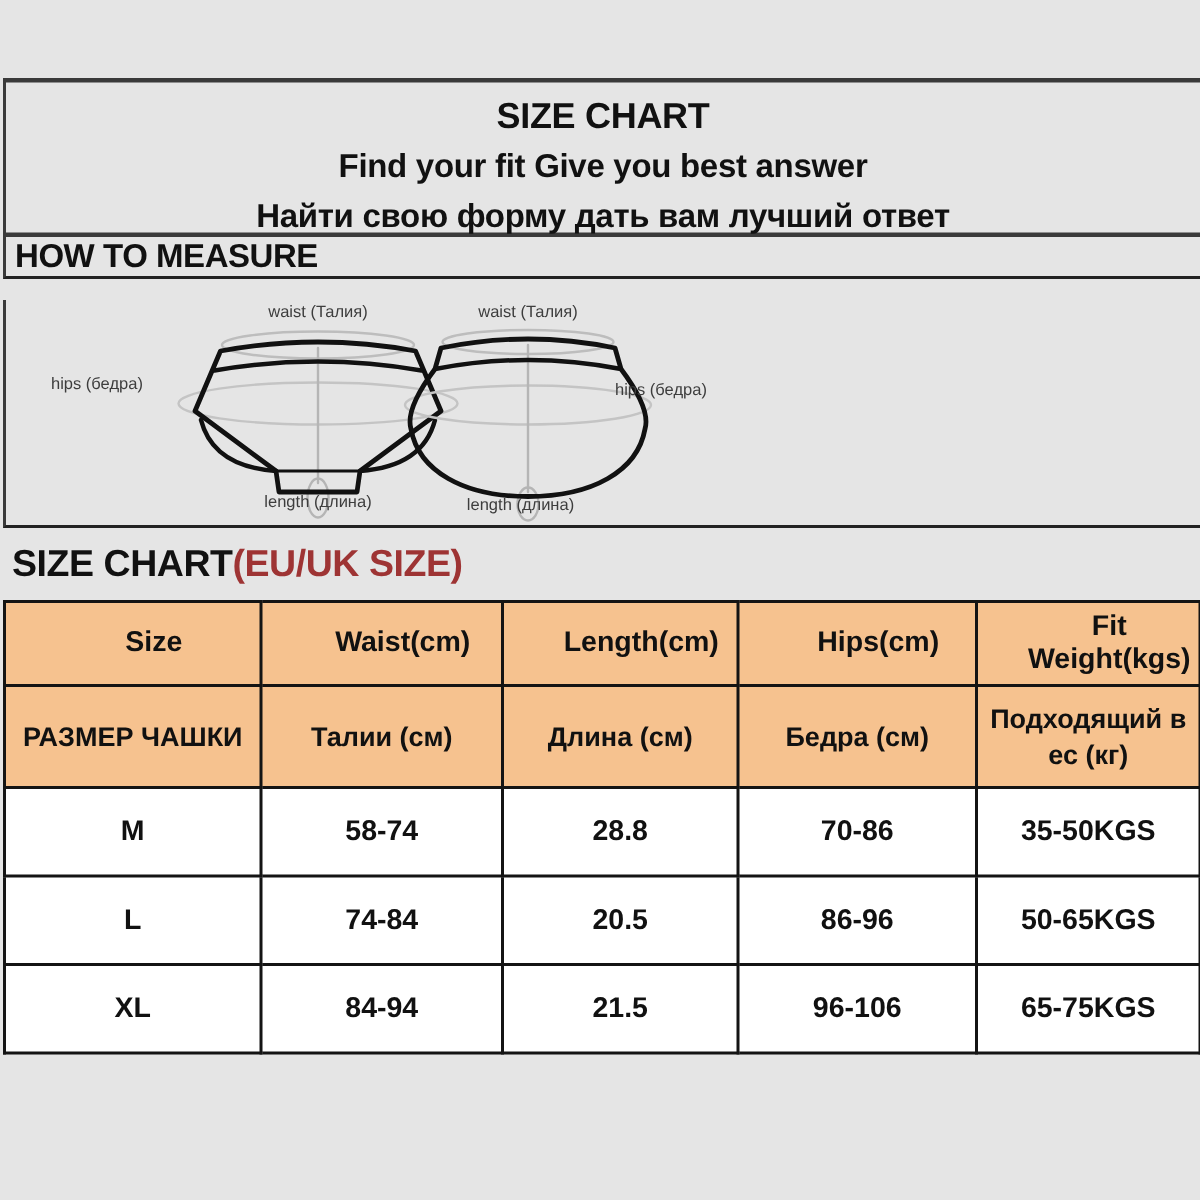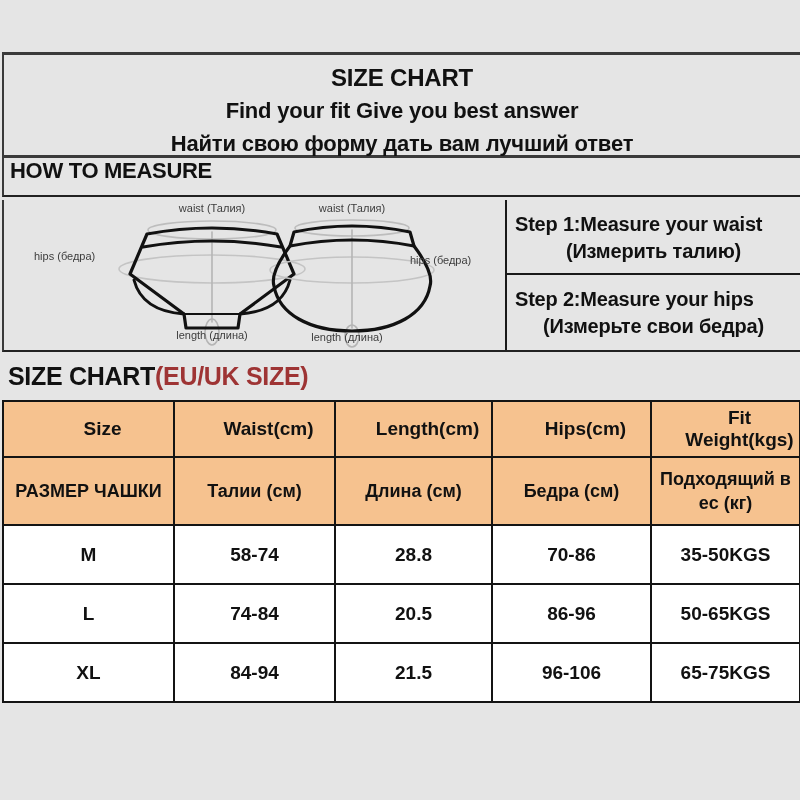--- a/index.html
+++ b/index.html
@@ -19,24 +19,24 @@
     border-top:3px solid var(--line-gray);
     border-bottom:3px solid var(--line-gray);
     border-left:2px solid var(--line-gray);
     text-align:center;padding-top:6px;
   }
   .title-box .main-title{font-size:24px;font-weight:bold;line-height:33px;letter-spacing:-0.2px;}
   .title-box .sub{font-size:22px;font-weight:bold;line-height:33px;letter-spacing:-0.2px;}
 
   
   .howto-strip{
-    position:absolute;top:158px;left:2px;right:0;height:39px;
+    position:absolute;top:158px;left:2px;right:0;height:28px;
     border-left:2px solid var(--line-gray);
     border-bottom:2px solid #222;
-    display:flex;padding-left:6px;
+    display:flex;align-items:center;padding-left:6px;
   }
   .howto-strip h2{font-size:22px;font-weight:bold;letter-spacing:-0.3px;}
 
   
   .measure-section{
     position:absolute;top:200px;left:2px;right:0;height:152px;
     border-left:2px solid var(--line-gray);
     border-bottom:2px solid #222;
     display:flex;
   }
@@ -119,30 +119,20 @@
         </g>
       </svg>
       <div class="diag-label lbl-center" style="left:120px;top:2px;">waist (Талия)</div>
       <div class="diag-label" style="left:12px;top:50px;">hips (бедра)</div>
       <div class="diag-label lbl-center" style="left:120px;top:129px;">length (длина)</div>
       <div class="diag-label lbl-center" style="left:260px;top:2px;">waist (Талия)</div>
       <div class="diag-label" style="left:388px;top:54px;">hips (бедра)</div>
       <div class="diag-label lbl-center" style="left:255px;top:131px;">length (длина)</div>
     </div>
 
-    <div class="steps">
-      <div class="step">
-        <div class="en">Step 1:Measure your waist</div>
-        <div class="ru">(Измерить талию)</div>
-      </div>
-      <div class="step">
-        <div class="en">Step 2:Measure your hips</div>
-        <div class="ru">(Измерьте свои бедра)</div>
-      </div>
-    </div>
   </div>
 
   <div class="chart-heading">
     <span>SIZE CHART</span>
       <span class="red">(EU/UK SIZE)</span>
   </div>
 
   <table class="size-table">
     <colgroup>
       <col style="width:171px">

